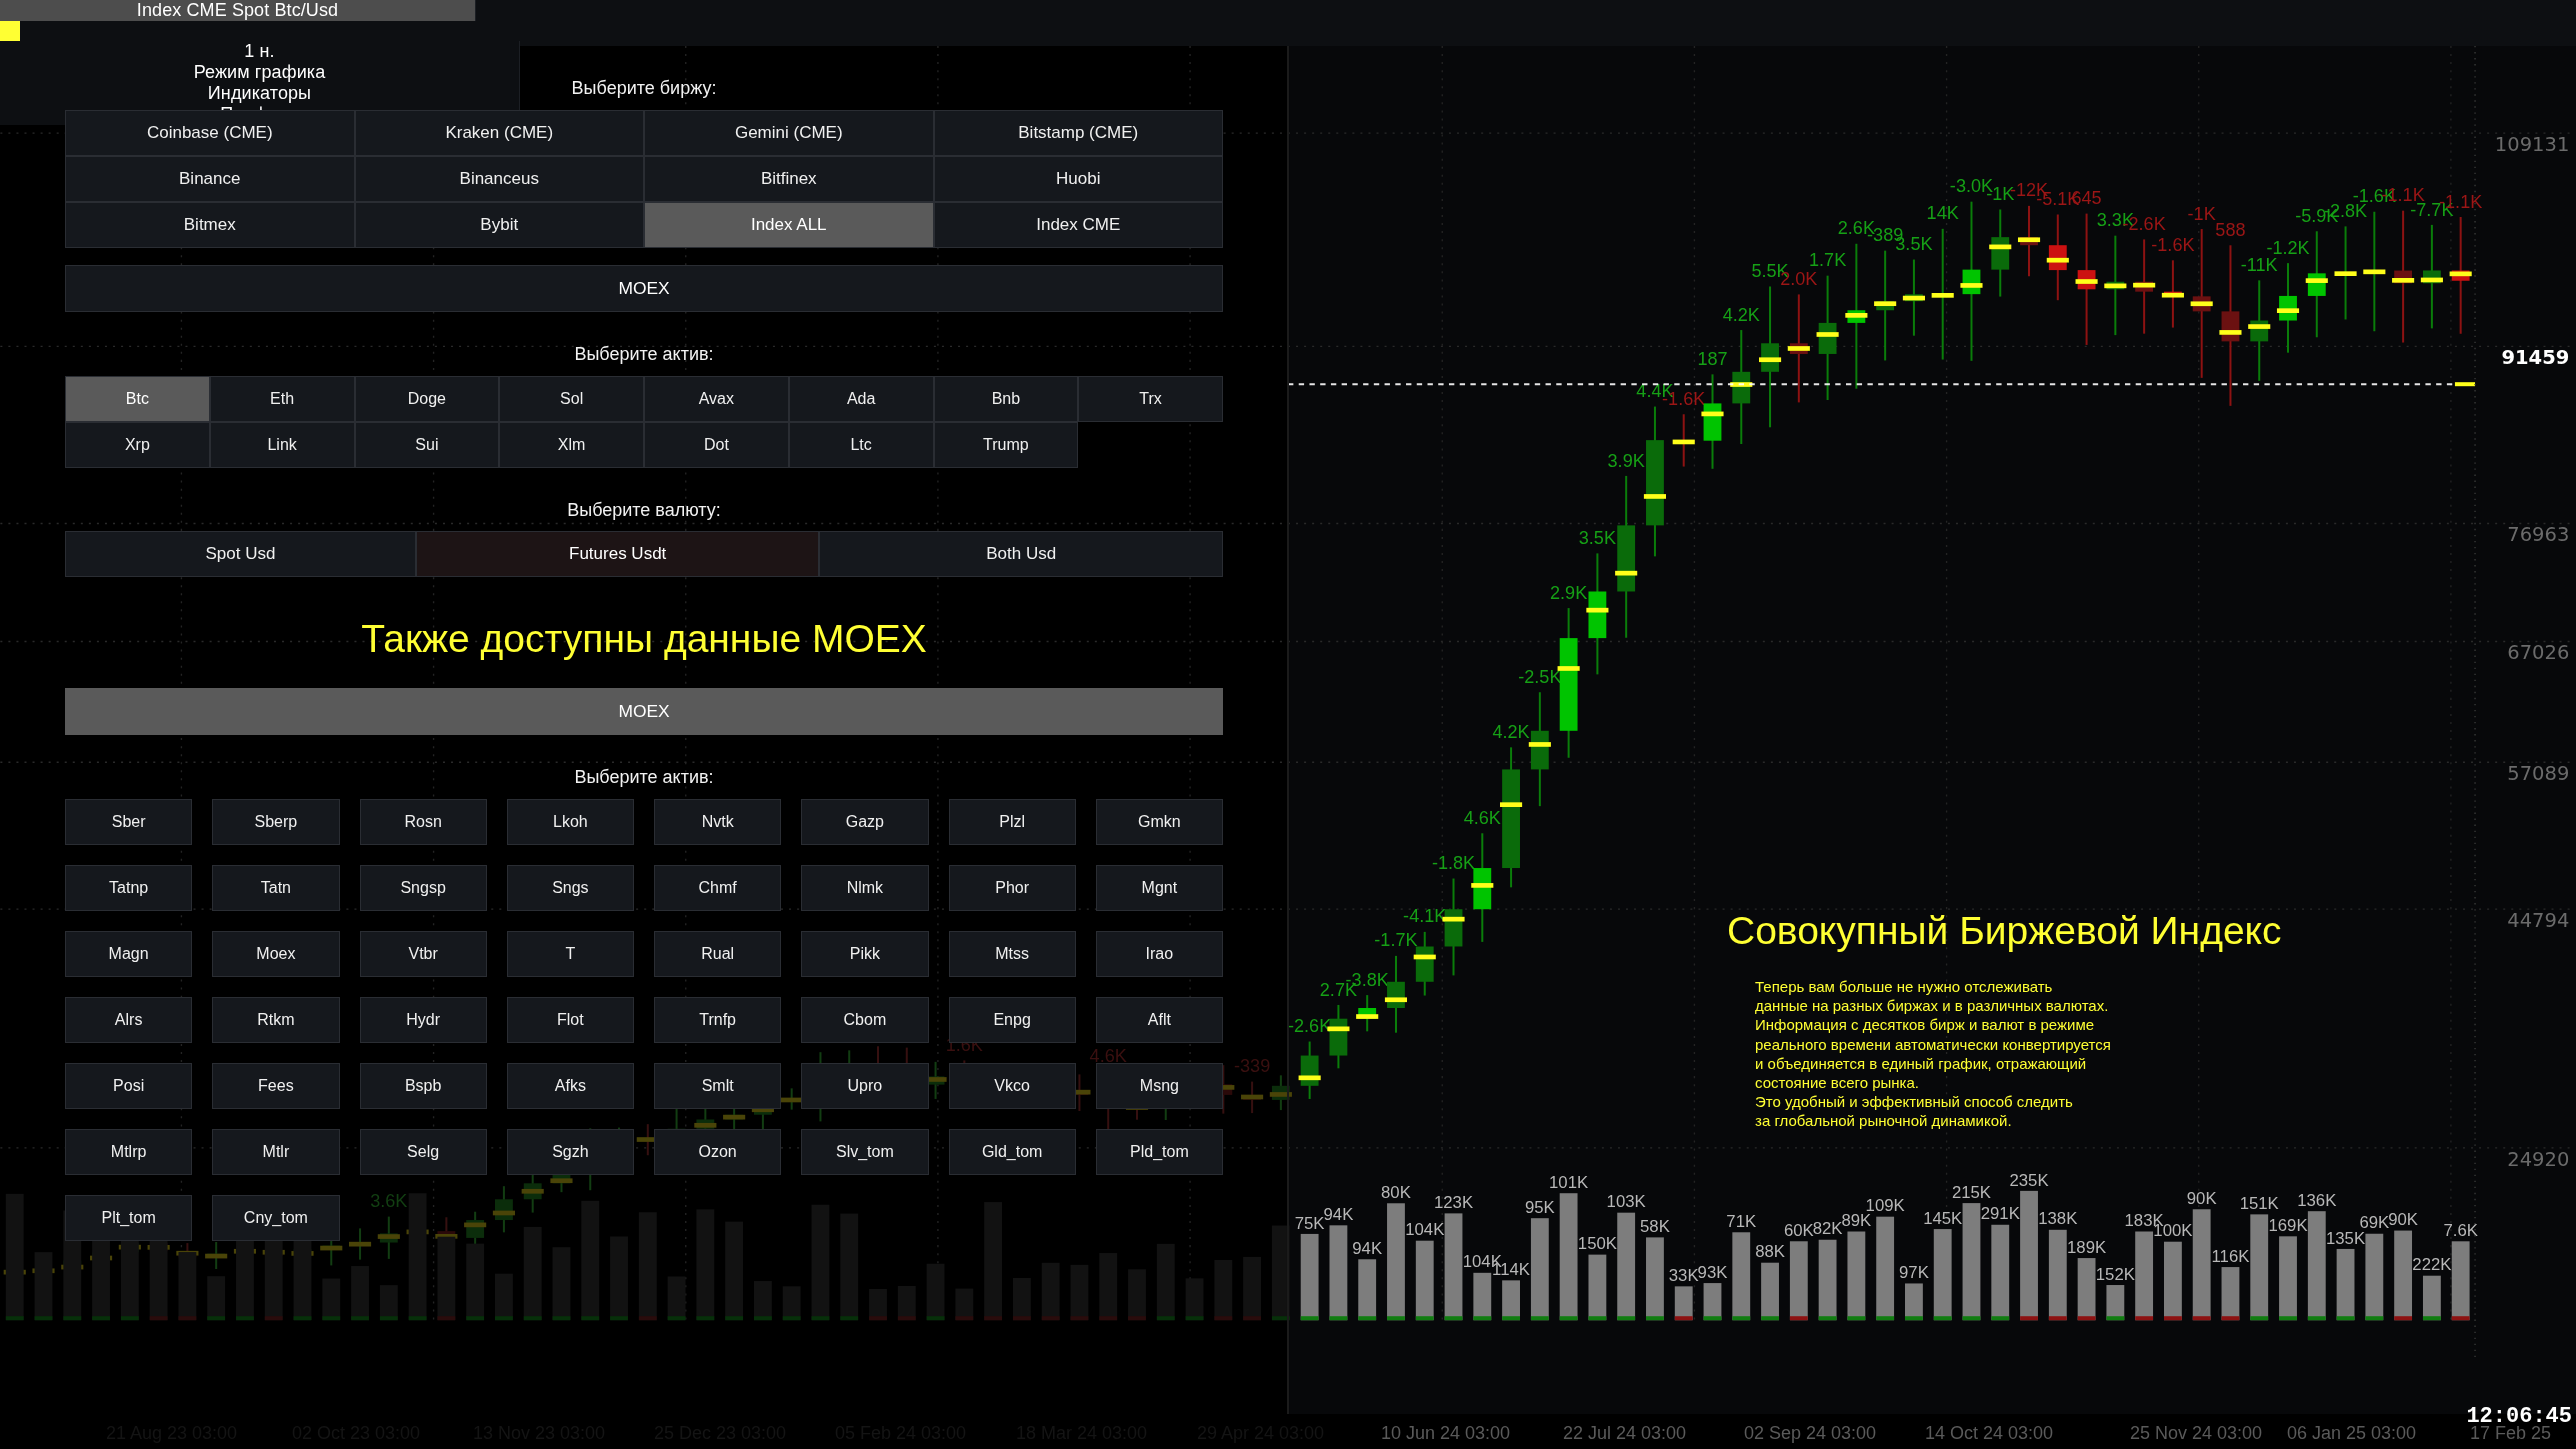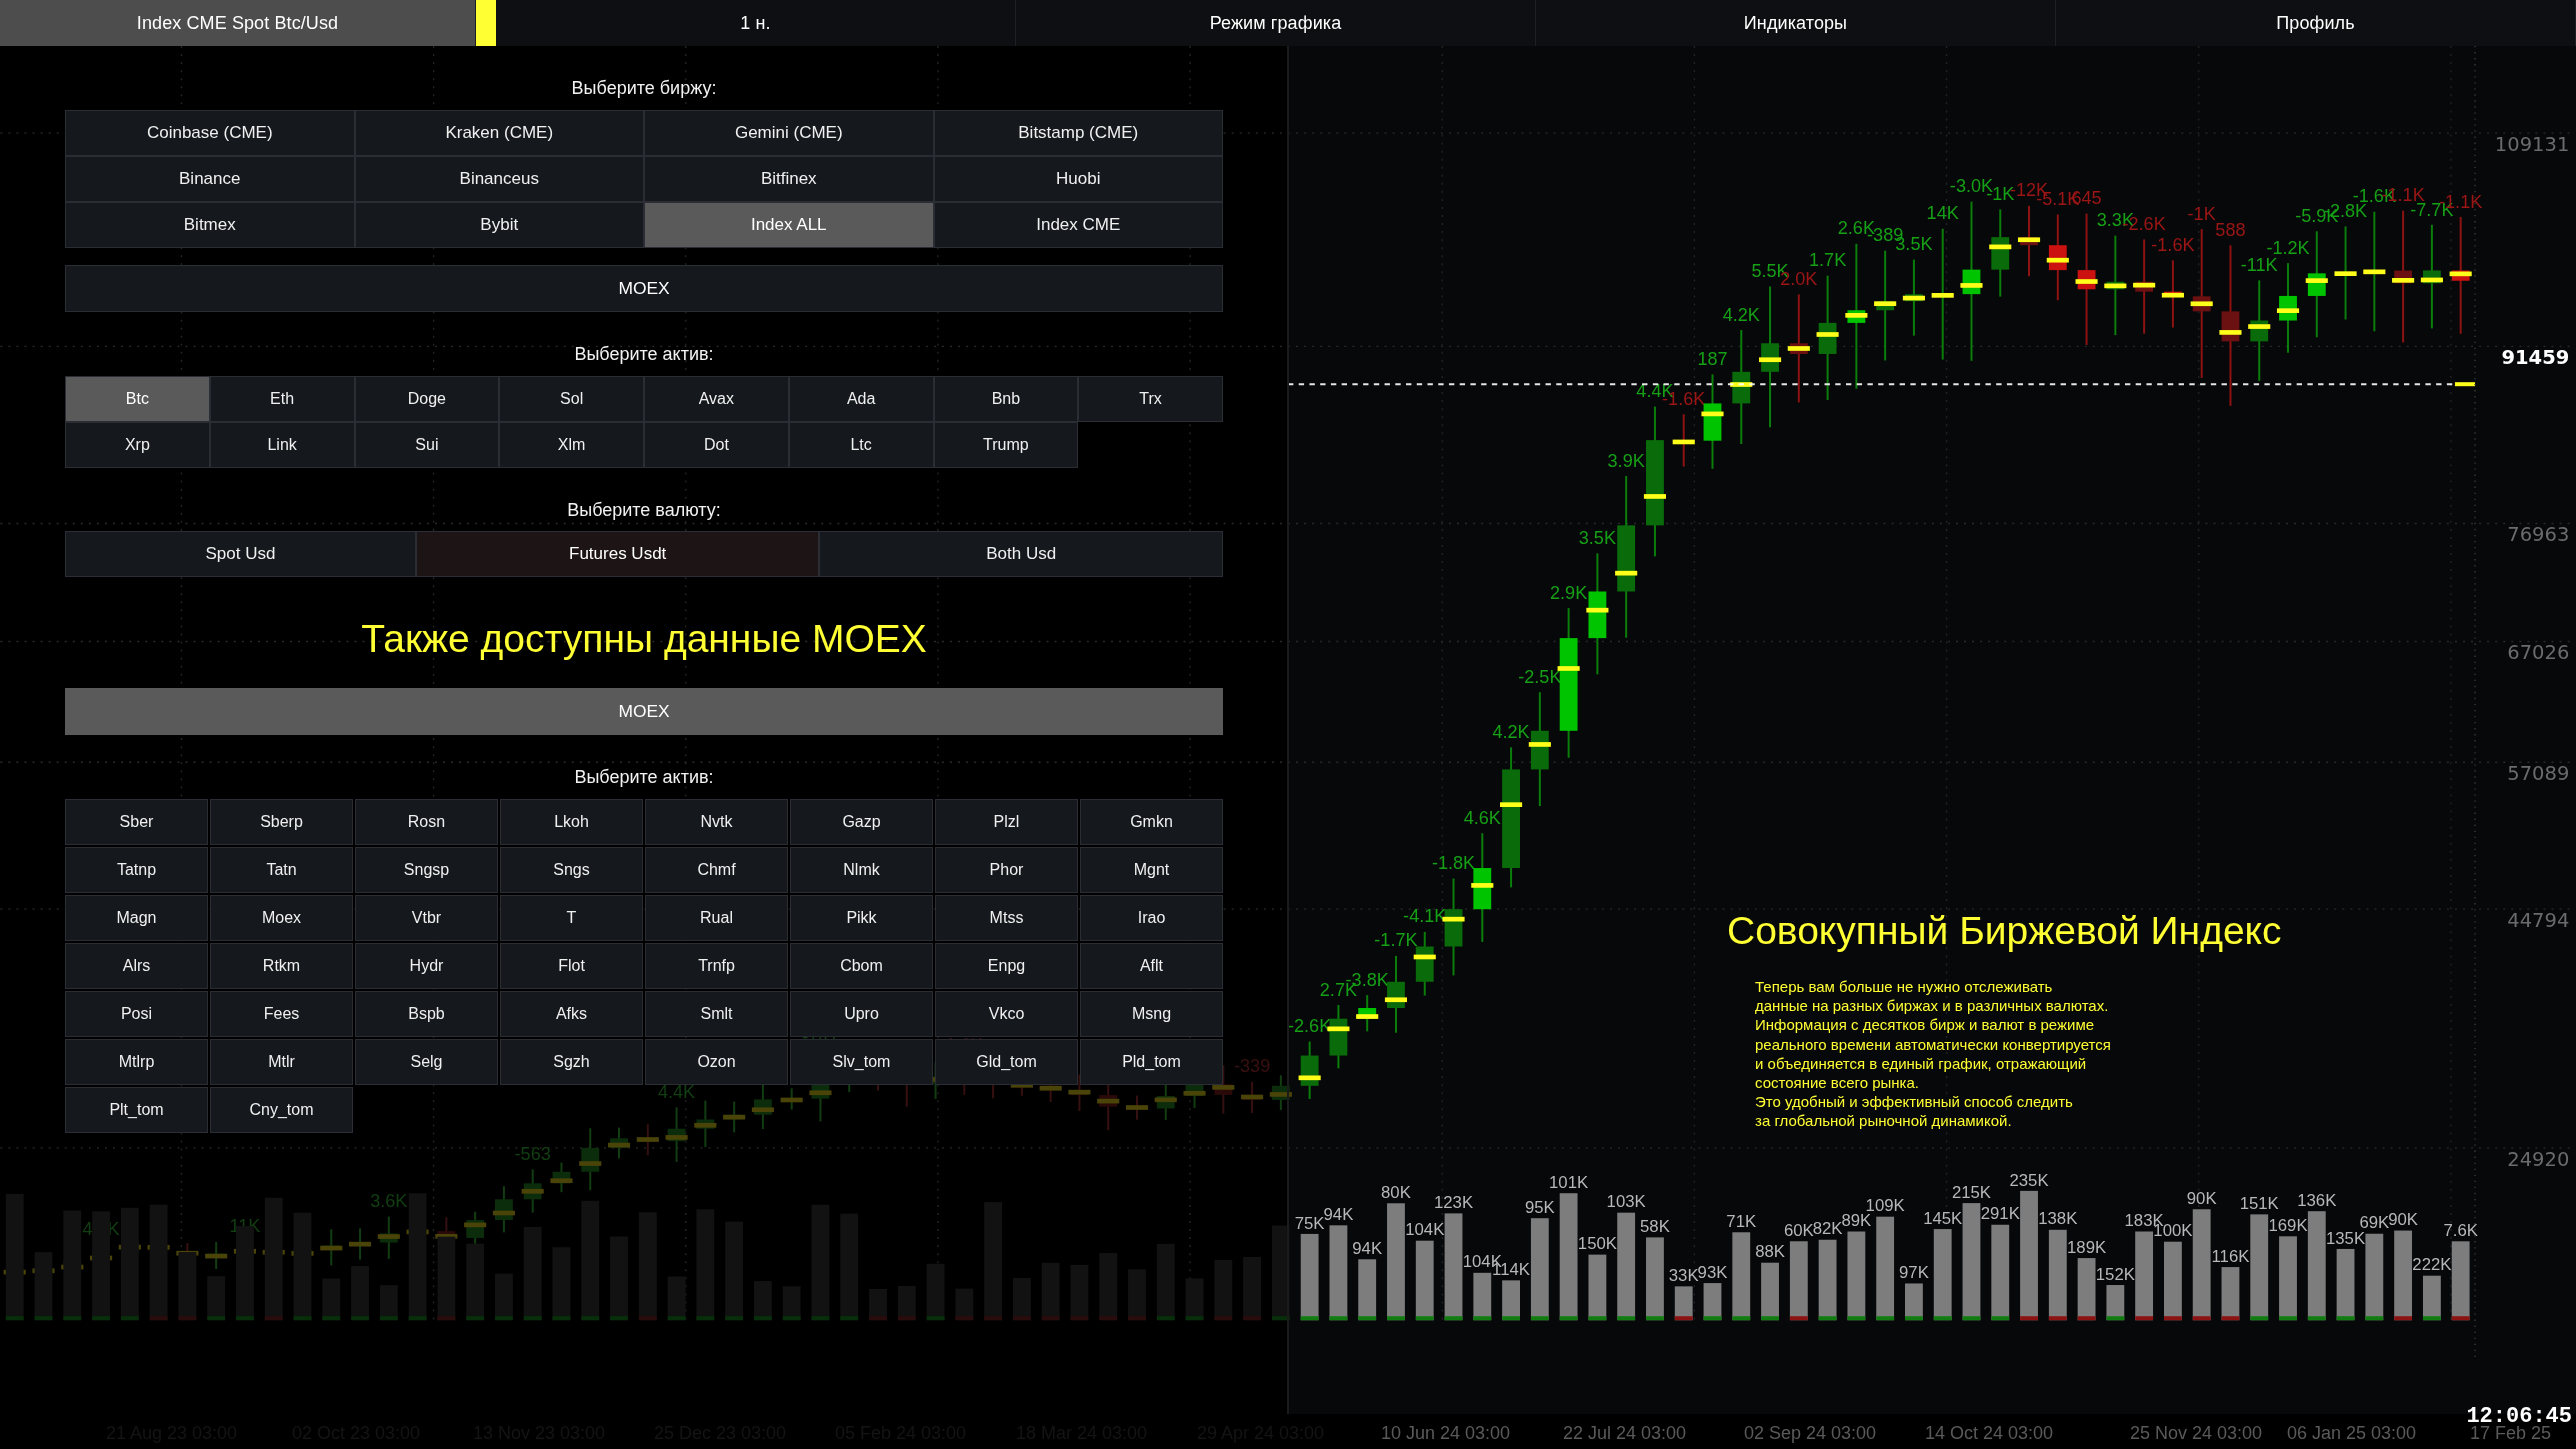--- a/index.html
+++ b/index.html
@@ -6,21 +6,21 @@
   html, body {
     width: 2576px; height: 1449px;
     background: #000; overflow: hidden;
     font-family: "Liberation Sans", sans-serif;
     -webkit-font-smoothing: antialiased;
   }
   #root { position: relative; width: 2576px; height: 1449px; background: #000; }
 
   
   .topbar { position: absolute; left: 0; top: 0; width: 2576px; height: 46px;
-            display: flex; background: #0d0f12; }
+            display: flex; background: #0d0f12; flex-direction: column; }
   .tab { height: 46px; display: flex; align-items: center; justify-content: center;
          color: #fff; font-size: 18px; letter-spacing: 0.1px;
          border-right: 0.7px solid #1c1f24; background: #0d0f12; position: relative; }
   .tab.active { background: #4d4d4d; }
   .tab-marker { width: 20px; height: 46px; background: #ffff33; flex: 0 0 20px; }
 
   
   .left-panel { position: absolute; left: 0; top: 46px; width: 1288px; height: 1403px;
                 background: transparent; }
   .section-title { text-align: center; color: #f2f2f2; font-size: 18px;
@@ -38,21 +38,21 @@
               color: #fff; display: flex; align-items: center; justify-content: center;
               font-size: 17.4px; cursor: pointer; }
   .moex-bar.dark { background: #15181d; border: 0.7px solid #2a2d33; }
   .promo-left { text-align: center; color: #ffff33; font-size: 39px;
                 margin: 40px 0 27px; font-weight: 400; }
 
   
   .g8 .btn { font-size: 16px; height: 46px; }
 
   
-  .moex-grid { display: grid; grid-template-columns: repeat(8, 1fr); gap: 2px;
+  .moex-grid { display: grid; grid-template-columns: repeat(8, 1fr); gap: 20px;
                padding: 0 65px; }
   .moex-grid .btn { height: 46px; font-size: 16px; }
 
   
   .chart-wrap { position: absolute; left: 0; top: 46px; width: 2576px; height: 1403px;
                 pointer-events: none; }
   .chart-right { position: absolute; left: 1288px; top: 0; width: 1288px; height: 1403px;
                  background: #07080a; }
   .chart-left-bg { position: absolute; left: 0; top: 0; width: 1288px; height: 1403px;
                    background: #000; }

